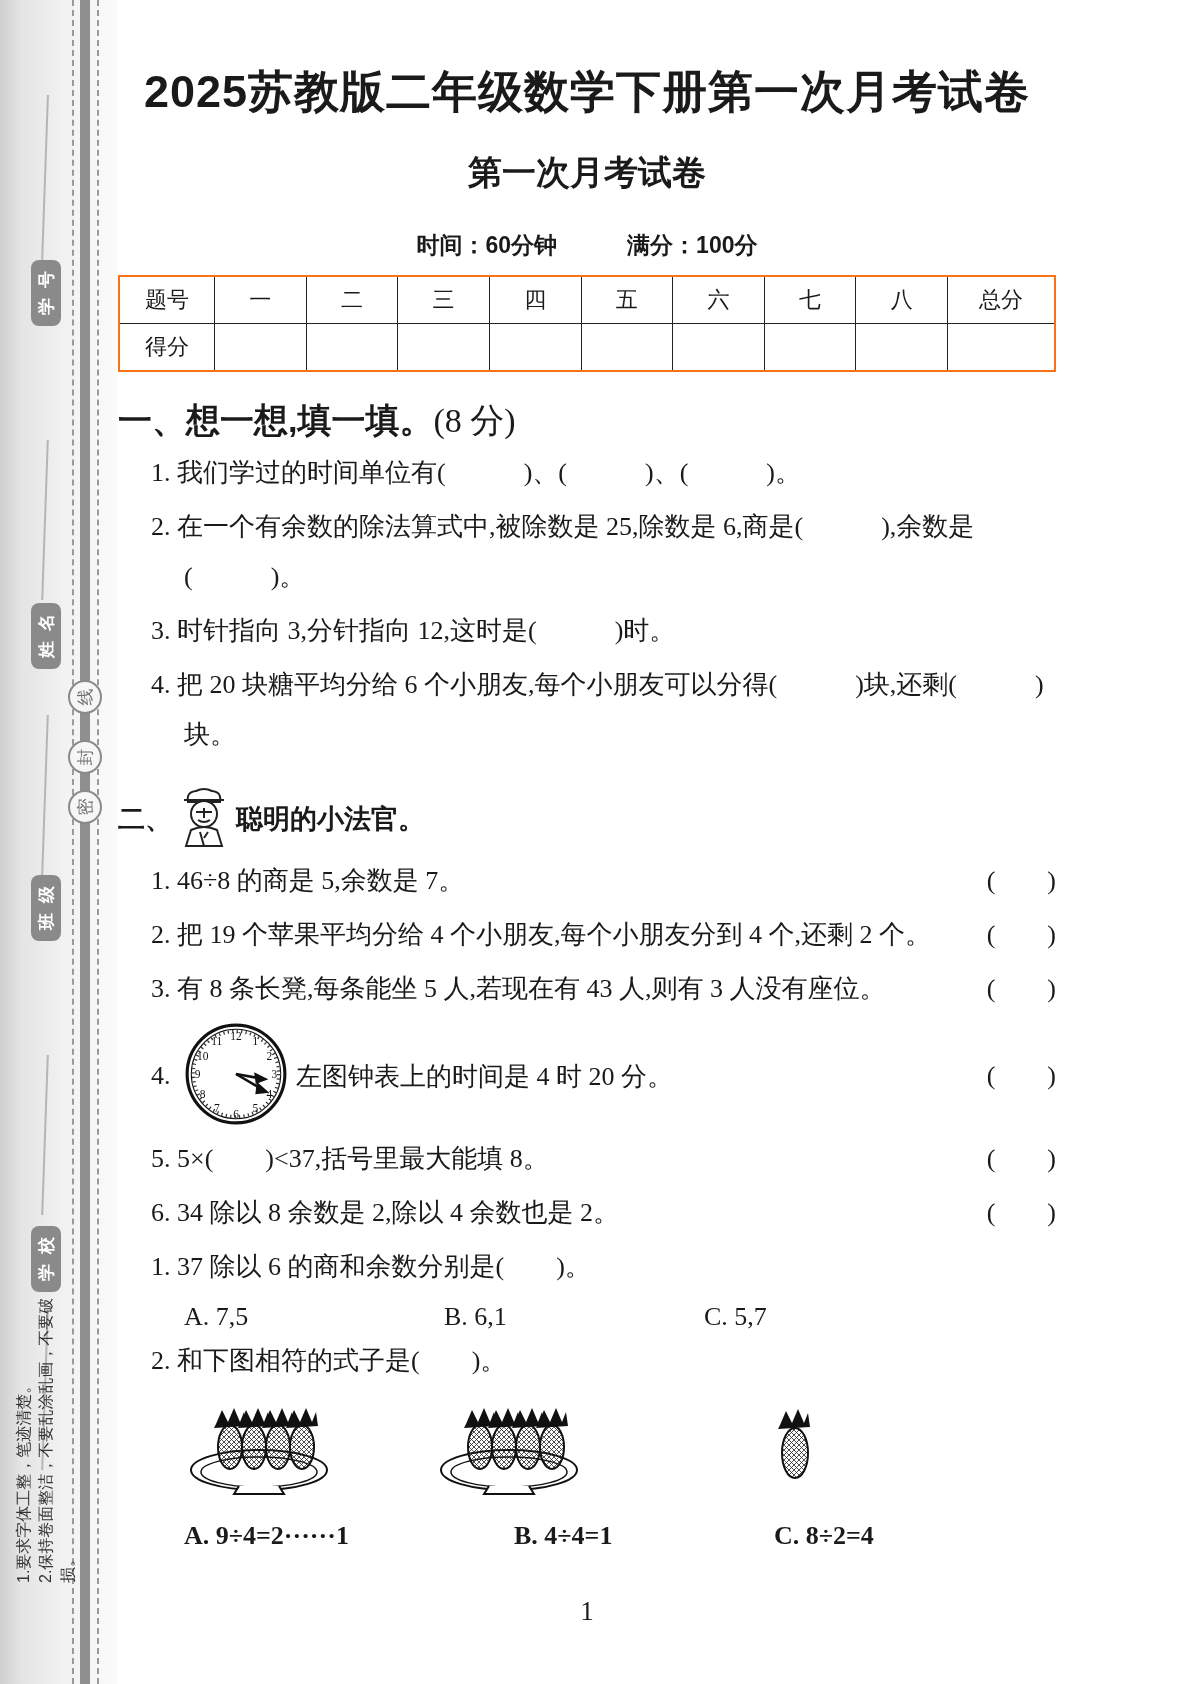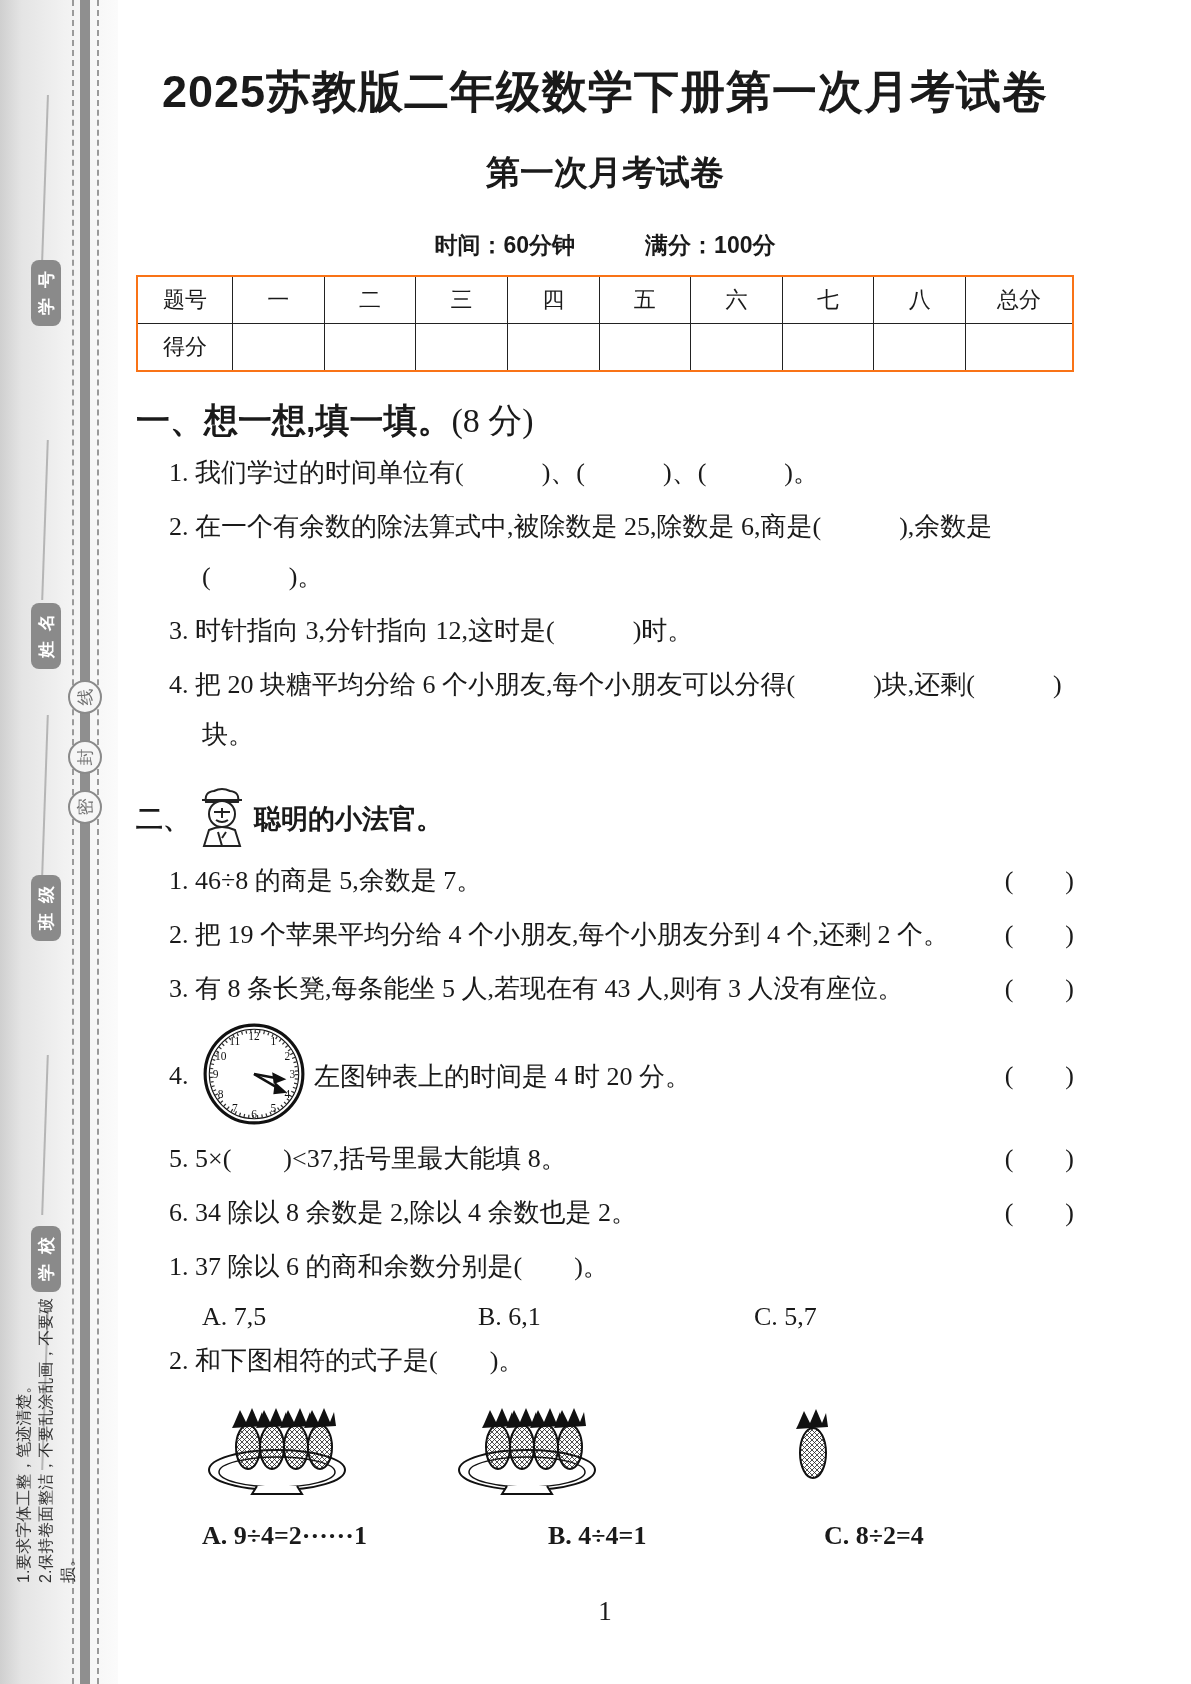--- a/index.html
+++ b/index.html
@@ -19,21 +19,21 @@
   .field-badge span{margin-left:10px;}
   .blank-line{position:absolute;width:2px;background:#b5b5b5;transform:rotate(2deg);}
   .seal-char{position:absolute;width:30px;height:30px;border:2px solid #8a8a8a;border-radius:50%;
     background:#f6f6f6;color:#6e6e6e;font-size:17px;display:flex;align-items:center;justify-content:center;
     transform:rotate(-90deg);font-family:"Liberation Sans",sans-serif;}
   .side-notes{position:absolute;left:-104px;top:1400px;width:300px;
     transform:rotate(-90deg);transform-origin:center;
     font-size:16px;color:#333;line-height:22px;font-family:"Liberation Sans",sans-serif;}
 
   
-  .content{position:absolute;left:136px;top:0;width:938px;}
+  .content{position:absolute;left:118px;top:0;width:938px;}
   .title{margin-top:62px;text-align:center;font-family:"Liberation Sans",sans-serif;
     font-weight:bold;font-size:45px;letter-spacing:1px;}
   .subtitle{margin-top:28px;text-align:center;font-family:"Liberation Sans",sans-serif;
     font-weight:bold;font-size:34px;}
   .info-line{margin-top:34px;text-align:center;font-family:"Liberation Sans",sans-serif;
     font-weight:bold;font-size:23px;display:flex;justify-content:center;gap:70px;}
 
   table.score{border-collapse:collapse;margin-top:14px;width:938px;table-layout:fixed;}
   table.score td{border:1px solid #222;height:44px;text-align:center;font-size:22px;
     font-family:"DejaVu Serif",serif;}
@@ -48,21 +48,21 @@
   .tf-row .q{flex:1;margin-top:0;}
   .ans{width:110px;text-align:right;font-size:26px;line-height:50px;flex:none;}
   .sec2-head{display:flex;align-items:center;margin-top:26px;}
   .sec2-head .num{font-family:"Liberation Sans",sans-serif;font-weight:bold;font-size:27px;}
   .sec2-head .judge{margin:0 6px;}
   .sec2-head .bold{font-family:"Liberation Sans",sans-serif;font-weight:bold;font-size:27px;}
   .sec2-head .rest{font-size:25px;margin-left:4px;}
   .clock-row{display:flex;align-items:center;margin-top:8px;}
   .clock-row .qnum{font-size:26px;width:66px;padding-left:33px;box-sizing:border-box;align-self:center;}
   .clock-row .qtext{font-size:26px;flex:1;margin-left:8px;}
-  .options{display:flex;margin-top:10px;font-size:26px;gap:16px;}
+  .options{display:flex;margin-top:10px;font-size:26px;}
   .options .opt{width:260px;padding-left:66px;box-sizing:border-box;white-space:nowrap;}
   .options .opt.wide{width:330px;}
   .pine-row{display:flex;align-items:flex-end;margin-top:16px;height:95px;}
   .page-num{position:absolute;left:0;top:1596px;width:938px;text-align:center;font-size:27px;}
 </style>
 </head>
 <body>
 
 <div class="page">
 

